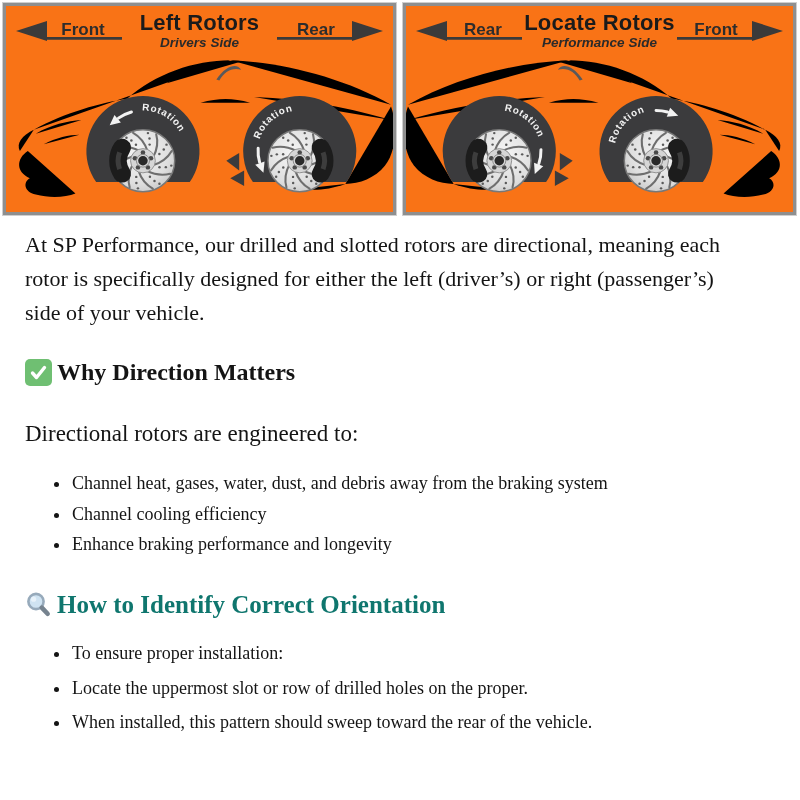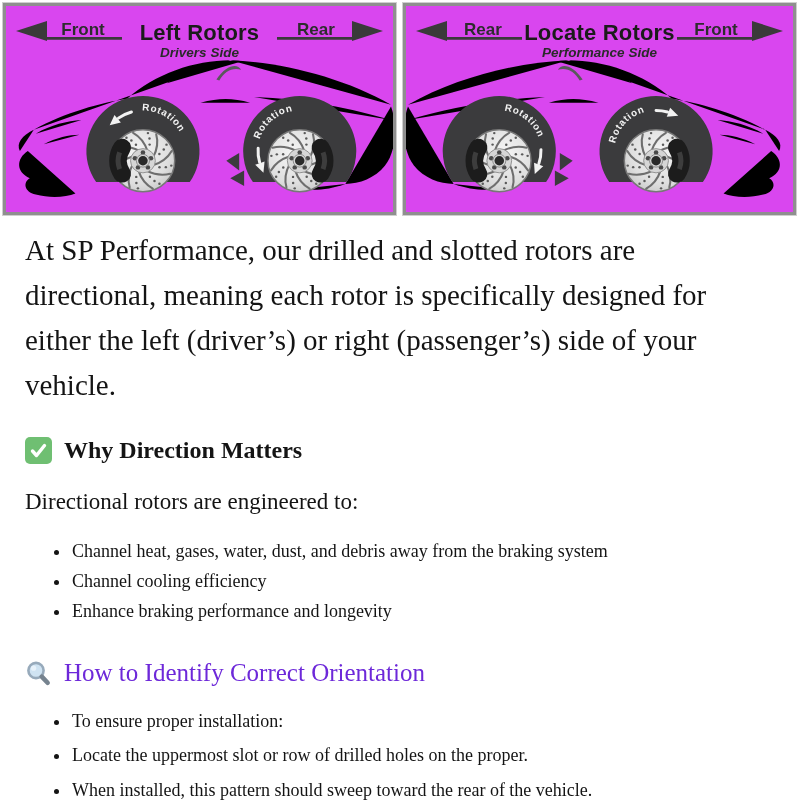--- a/index.html
+++ b/index.html
@@ -2,42 +2,42 @@
 <html><head>
 <meta charset="utf-8">
 <style>
   html,body{margin:0;padding:0;}
   body{width:800px;height:800px;background:#ffffff;color:#141414;
        font-family:"Liberation Serif",serif;overflow:hidden;}
 
   
   .figure{display:flex;gap:7px;padding:3px 4px 0 3px;}
   .panel{flex:1;position:relative;height:212px;box-sizing:border-box;
-         border:3px solid #8f8f8f;outline:1px solid #cfcfcf;background:#d946ef;}
+         border:3px solid #8f8f8f;outline:1px solid #cfcfcf;background:#f97316;}
   .panel .art{position:absolute;left:0;top:0;width:100%;height:100%;}
   .panel-head{position:absolute;top:0;left:0;right:0;z-index:2;
               display:flex;justify-content:space-between;align-items:flex-start;
               padding:5px 6px 0 6px;}
   .title-block{text-align:center;font-family:"Liberation Sans",sans-serif;
-               line-height:1.02;margin-top:11px;}
+               line-height:1.02;margin-top:1px;}
   .panel-title{font-size:22px;font-weight:bold;color:#1b1b1b;letter-spacing:.2px;}
   .panel-sub{font-size:13.5px;font-weight:bold;font-style:italic;color:#2a2a2a;margin-top:2px;}
   .dir svg{display:block;}
   .dir text{font-family:"Liberation Sans",sans-serif;font-weight:bold;font-size:17px;fill:#2d2d2d;}
   .dir .arrow{fill:#3a3a3a;}
   .dir .rule{stroke:#3a3a3a;stroke-width:2.6;}
 
   
   .content{padding:0 34px 0 25px;}
-  .intro{font-size:29px;line-height:1.55;margin:13px 0 3px;max-width:712px;}
-  .sec-head{display:flex;align-items:flex-end;gap:12px;margin-top:29px;}
+  .intro{font-size:22px;line-height:1.55;margin:13px 0 3px;max-width:712px;}
+  .sec-head{display:flex;align-items:flex-start;gap:5px;margin-top:29px;}
   .sec-head .h1{font-size:24px;font-weight:bold;}
   .sec-head.plain{margin-top:33px;}
-  .sec-head.plain .h1{font-weight:normal;font-size:25px;color:#6d28d9;}
-  .lead{font-size:23px;margin-top:25px;}
+  .sec-head.plain .h1{font-weight:bold;font-size:25px;color:#0f766e;}
+  .lead{font-size:23px;margin-top:35px;}
   ul.blist{margin:17px 0 0;padding-left:46px;list-style:disc outside;}
   ul.blist li{font-size:18px;line-height:1.52;padding-left:1px;margin-bottom:3px;max-width:660px;}
   ul.blist.second{margin-top:21px;}
   ul.blist.second li{margin-bottom:7px;}
 
   
   .check-icon{width:27px;height:27px;border-radius:5px;background:#6fbf72;
               display:inline-flex;align-items:center;justify-content:center;flex:0 0 auto;}
   .mag-icon{width:27px;height:27px;display:inline-block;flex:0 0 auto;}
   .art .rotlabel{font-family:"Liberation Sans",sans-serif;font-weight:bold;

